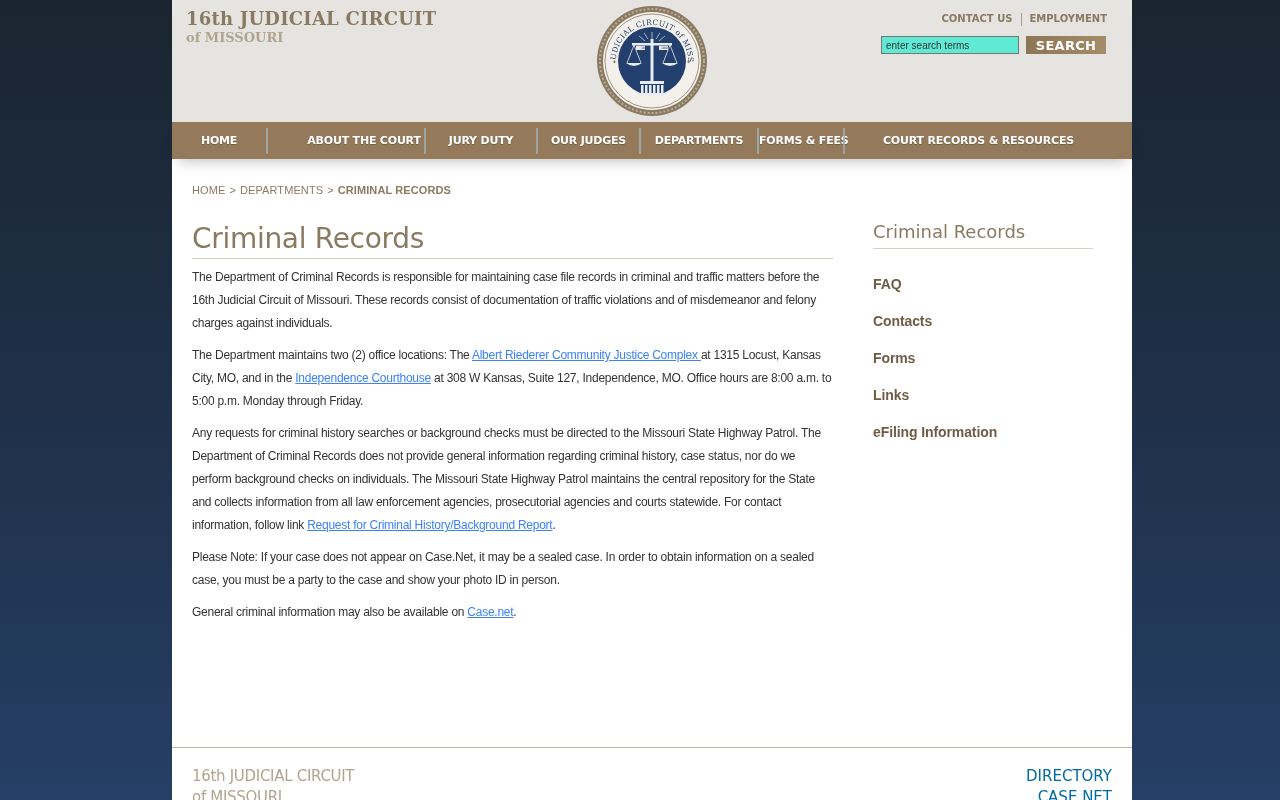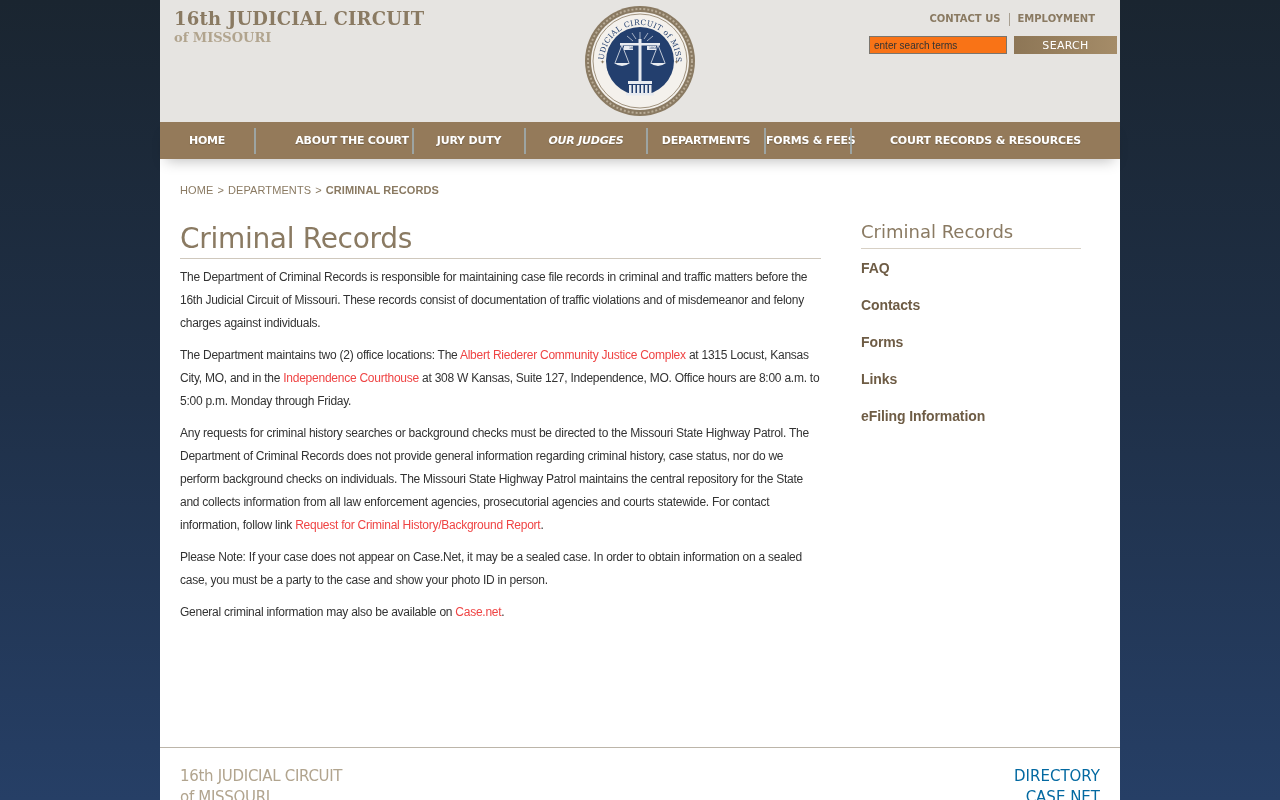--- a/index.html
+++ b/index.html
@@ -2,21 +2,21 @@
 <html><head>
 <meta charset="utf-8">
 <style>
   * { box-sizing: border-box; margin: 0; padding: 0; }
   html, body { width: 1280px; height: 800px; overflow: hidden; }
   body {
     background: linear-gradient(to bottom, #1a2530 0%, #1f3048 50%, #263f66 100%);
     font-family: "Liberation Sans", sans-serif;
   }
   .page {
-    position: absolute; left: 160px; top: 0; width: 960px; height: 800px;
+    position: absolute; left: 172px; top: 0; width: 960px; height: 800px;
     background: #ffffff;
   }
   
   .header {
     position: absolute; left: 0; top: 0; width: 960px; height: 122px;
     background: #e6e4e1;
   }
   .brand { position: absolute; left: 14px; top: 8px; }
   .brand-line1 {
     font-family: "DejaVu Serif", serif; font-weight: bold;
@@ -29,27 +29,27 @@
   .seal { position: absolute; left: 424px; top: 5px; width: 112px; height: 112px; }
   .toplinks {
     position: absolute; left: 740px; top: 12px; width: 195px;
     text-align: right; font-size: 11px; font-weight: bold; color: #8a7a62;
     font-family: "DejaVu Sans", sans-serif; letter-spacing: 0px;
   }
   .toplinks a { color: #8a7a62; text-decoration: none; font-size: 10px; }
   .toplinks .sep { display: inline-block; width: 1px; height: 13px; background: #a9a092; margin: 0 8px; vertical-align: middle; }
   .search-input {
     position: absolute; left: 709px; top: 36px; width: 138px; height: 18px;
-    border: 1px solid #7a756e; background: #f97316; font-size: 10px;
+    border: 1px solid #7a756e; background: #5eead4; font-size: 10px;
     font-family: "Liberation Sans", sans-serif; padding: 0 4px; color: #333;
   }
   .search-button {
-    position: absolute; left: 854px; top: 36px; width: 103px; height: 18px;
+    position: absolute; left: 854px; top: 36px; width: 80px; height: 18px;
     background: linear-gradient(to right, #8d7656, #a58c68);
-    color: #fff; border: none; font-size: 11px; font-weight: normal;
+    color: #fff; border: none; font-size: 13px; font-weight: bold;
     font-family: "DejaVu Sans", sans-serif; letter-spacing: 0.3px;
   }
   
   .nav {
     position: absolute; left: 0; top: 122px; width: 960px; height: 37px;
     background: #947a5a; display: flex; align-items: center;
     box-shadow: 0 8px 14px -6px rgba(0,0,0,0.25);
   }
   .nav-item {
     color: #fff; font-family: "DejaVu Sans", sans-serif; font-weight: bold;
@@ -71,32 +71,32 @@
     font-family: "DejaVu Sans", sans-serif; font-weight: normal;
     font-size: 28px; color: #8a7a62; letter-spacing: -0.3px;
     padding-bottom: 2px; border-bottom: 1px solid #cfc8bd; line-height: 34px;
   }
   .main p {
     font-size: 12px; line-height: 23px; color: #333333; margin-top: 9px;
     letter-spacing: -0.25px;
   }
   .main p.first { margin-top: 7px; }
   .main p.heading-p { font-weight: bold; margin-top: 13px; }
-  .main p a { color: #ef4444; }
+  .main p a { color: #3b82f6; text-decoration: underline; }
   
   .sidebar { position: absolute; left: 701px; top: 220px; width: 220px; }
   .sidebar-title {
     font-family: "DejaVu Sans", sans-serif; font-size: 18px; color: #8a7a62;
     padding-bottom: 4px; border-bottom: 1px solid #d7d0c5; line-height: 24px;
   }
   .sidebar-link {
     display: block; font-size: 14px; font-weight: bold; color: #6e5c45;
     text-decoration: none; margin-top: 19px; line-height: 18px; letter-spacing: -0.1px;
   }
-  .sidebar-link.first { margin-top: 10px; }
+  .sidebar-link.first { margin-top: 26px; }
   
   .footer-line {
     position: absolute; left: 0; top: 747px; width: 960px; height: 1px;
     background: #bcb5a9;
     box-shadow: 0 -6px 10px -4px rgba(0,0,0,0.12);
   }
   .footer-brand {
     position: absolute; left: 20px; top: 766px; font-family: "DejaVu Sans", sans-serif;
     font-size: 15px; color: #b1a48e; line-height: 21px; letter-spacing: -0.3px;
   }
@@ -179,21 +179,21 @@
     <button class="search-button">SEARCH</button>
   </div>
 
   <nav class="nav">
     <a class="nav-item" style="width:94px;">HOME</a>
     <span class="nav-sep"></span>
     <a class="nav-item" style="width:156px;padding-left:36px;">ABOUT THE COURT</a>
     <span class="nav-sep"></span>
     <a class="nav-item" style="width:110px;">JURY DUTY</a>
     <span class="nav-sep"></span>
-    <a class="nav-item" style="width:120px;font-style:italic;">OUR JUDGES</a>
+    <a class="nav-item" style="width:101px;">OUR JUDGES</a>
     <span class="nav-sep"></span>
     <a class="nav-item" style="width:116px;">DEPARTMENTS</a>
     <span class="nav-sep"></span>
     <a class="nav-item" style="width:84px;">FORMS &amp; FEES</a>
     <span class="nav-sep"></span>
     <a class="nav-item" style="width:208px;padding-left:38px;">COURT RECORDS &amp; RESOURCES</a>
   </nav>
 
   <div class="breadcrumb">
     <a>HOME</a><span class="arrow">&gt;</span><a>DEPARTMENTS</a><span class="arrow">&gt;</span><span class="current">CRIMINAL RECORDS</span>

